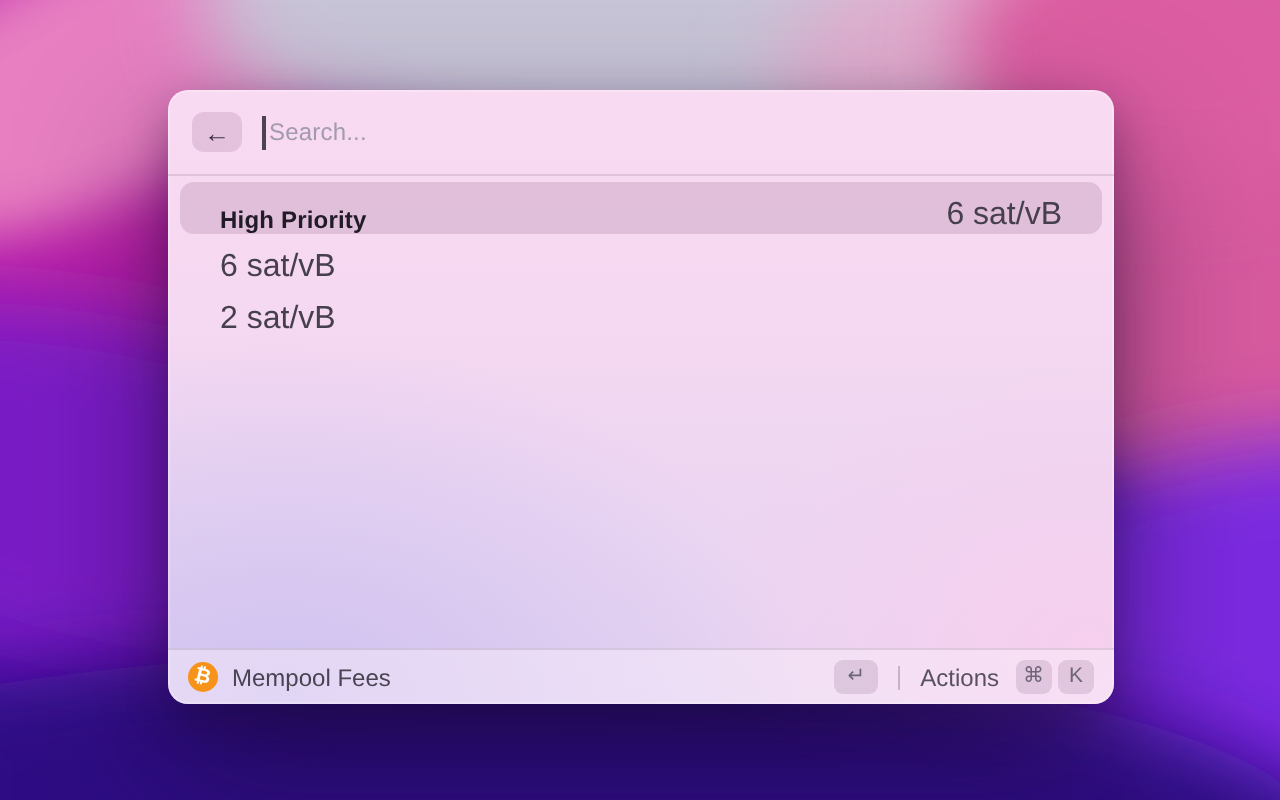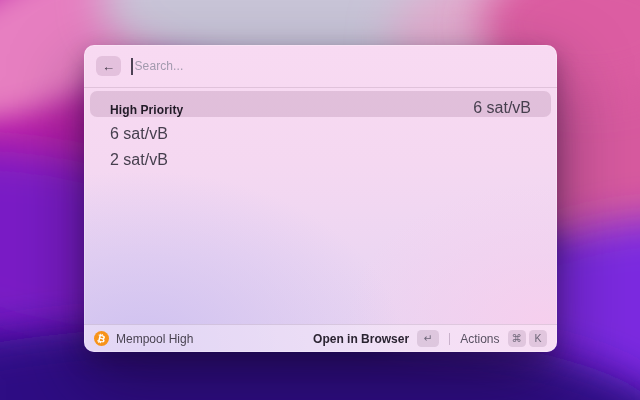--- a/index.html
+++ b/index.html
@@ -176,24 +176,23 @@
     </div>
   </div>
 
   <div class="spacer"></div>
 
   <div class="footer">
     <div class="app-chip">
       <div class="btc-icon">
         <span>₿</span>
       </div>
-      <span class="app-name">Mempool High</span>
+      <span class="app-name">Mempool Fees</span>
     </div>
     <div class="footer-right">
-      <span class="primary-action">Open in Browser</span>
       <span class="key-badge enter-badge">↵</span>
       <span class="divider-v"></span>
       <span class="actions-label">Actions</span>
       <span class="key-badge cmd-badge">⌘</span>
       <span class="key-badge">K</span>
     </div>
   </div>
 
 </div>
 

